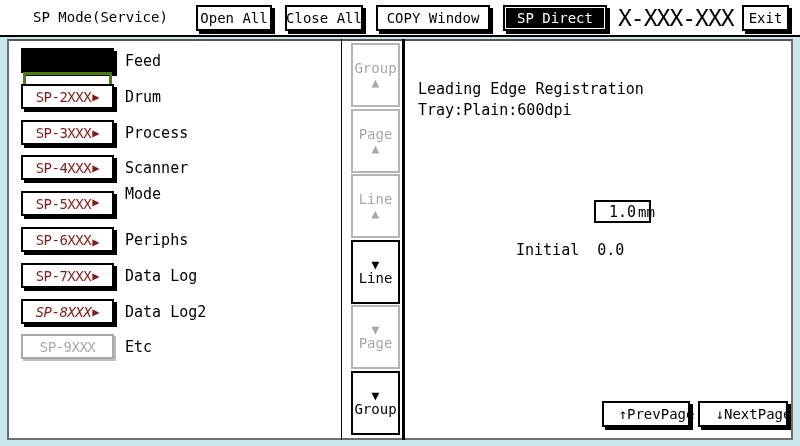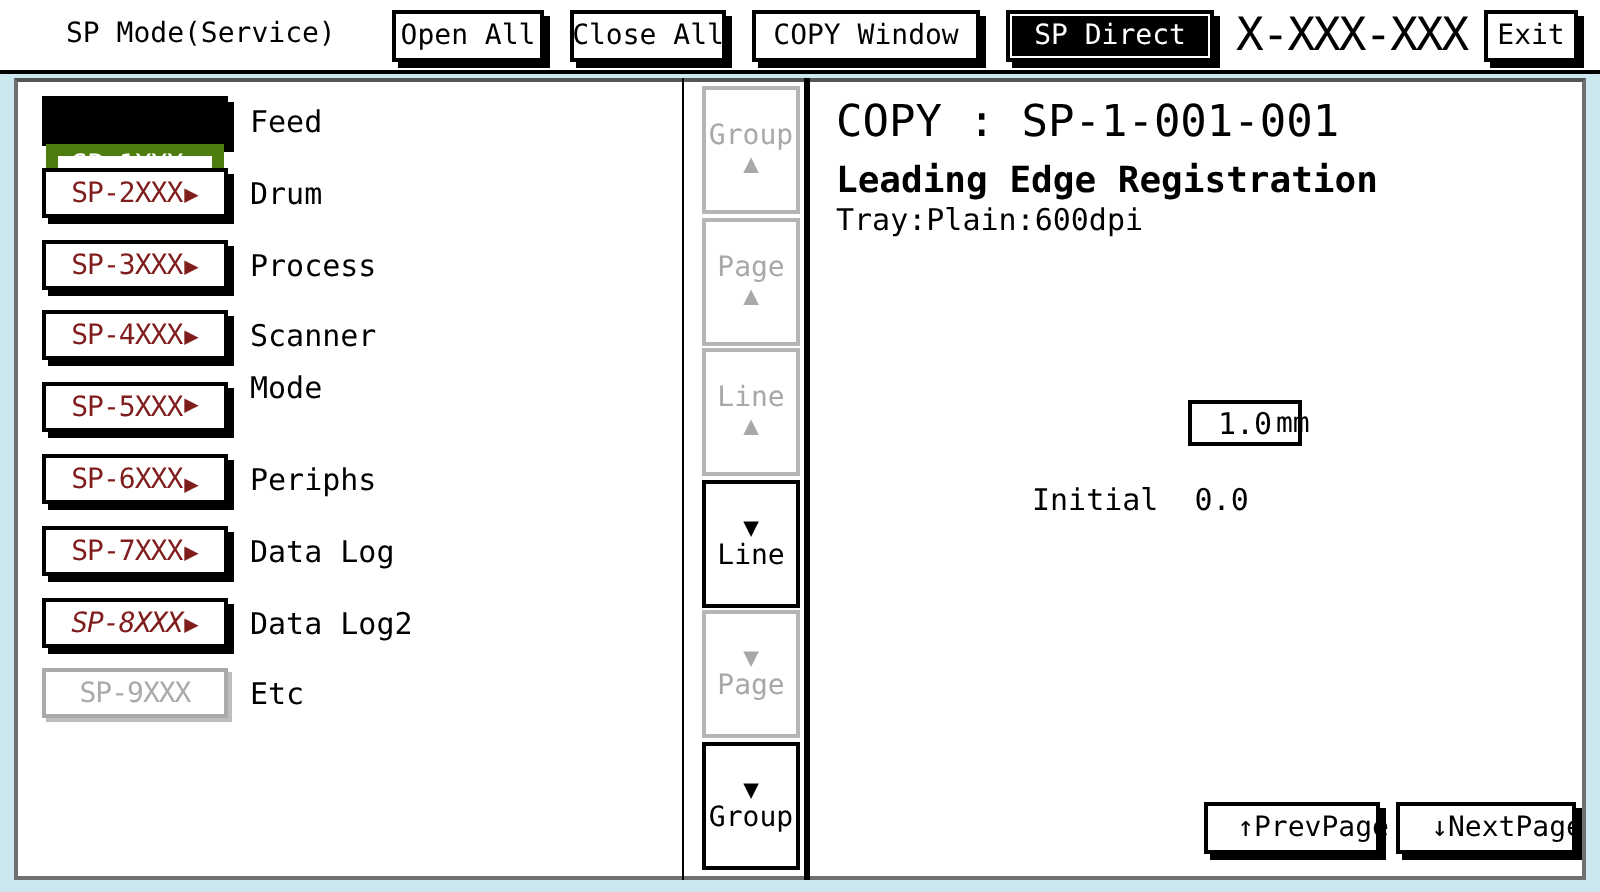--- a/index.html
+++ b/index.html
@@ -81,21 +81,21 @@
   .sp-btn{
     position:absolute;left:21px;width:93px;height:25px;
     box-sizing:border-box;
     background:#ffffff;border:2px solid #000;
     box-shadow:3px 3px 0 0 #000;
     display:flex;align-items:center;justify-content:center;
     font-size:14px;color:#7f1d1d;cursor:pointer;
   }
   .sp-btn.sel{background:#000;color:#fff;}
   .sp-btn.sel .inner{
-    border:6px solid #4d7c0f;width:100%;height:100%;
+    border:3px solid #4d7c0f;width:100%;height:100%;
     display:flex;align-items:center;justify-content:center;
     box-sizing:border-box;
     margin-top:44px;
   }
   .sp-btn.dis{
     color:#aaaaaa;border:2px solid #aaaaaa;
     box-shadow:2px 2px 0 0 #bdbdbd;cursor:default;
   }
   .sp-btn .code{letter-spacing:-0.5px;}
   .sp-btn .arr{font-size:12px;margin-left:1px;line-height:1;}
@@ -123,21 +123,21 @@
   
   .detail{
     position:absolute;left:406px;top:41px;width:385px;height:397px;
   }
   .d-title{
     position:absolute;left:12px;top:8px;
     font-size:22px;color:#000;white-space:nowrap;letter-spacing:0px;
   }
   .d-sub1{
     position:absolute;left:12px;top:39px;
-    font-size:18px;color:#000;white-space:nowrap;font-weight:bold;
+    font-size:15px;color:#000;white-space:nowrap;
   }
   .d-sub2{
     position:absolute;left:12px;top:60px;
     font-size:15px;color:#000;white-space:nowrap;
   }
   .val-box{
     position:absolute;left:570px;top:200px;width:57px;height:23px;
     box-sizing:border-box;
     border:2px solid #000;background:#fff;
     display:flex;align-items:center;justify-content:center;
@@ -280,21 +280,20 @@
         <span class="tri">▼</span>
         <span>Page</span>
       </div>
       <div class="nav-btn" style="top: 371px; height: 64px;">
         <span class="tri">▼</span>
         <span>Group</span>
       </div>
     </div>
 
   <div class="detail">
-    <div class="d-title">COPY : SP-1-001-001</div>
     <div class="d-sub1">Leading Edge Registration</div>
     <div class="d-sub2">Tray:Plain:600dpi</div>
   </div>
 
   <div class="val-box">
     <span>1.0</span>
   </div>
   <div class="val-unit">mm</div>
   <div class="initial-lbl">
     <span>Initial</span>&nbsp;&nbsp;<span>0.0</span>

